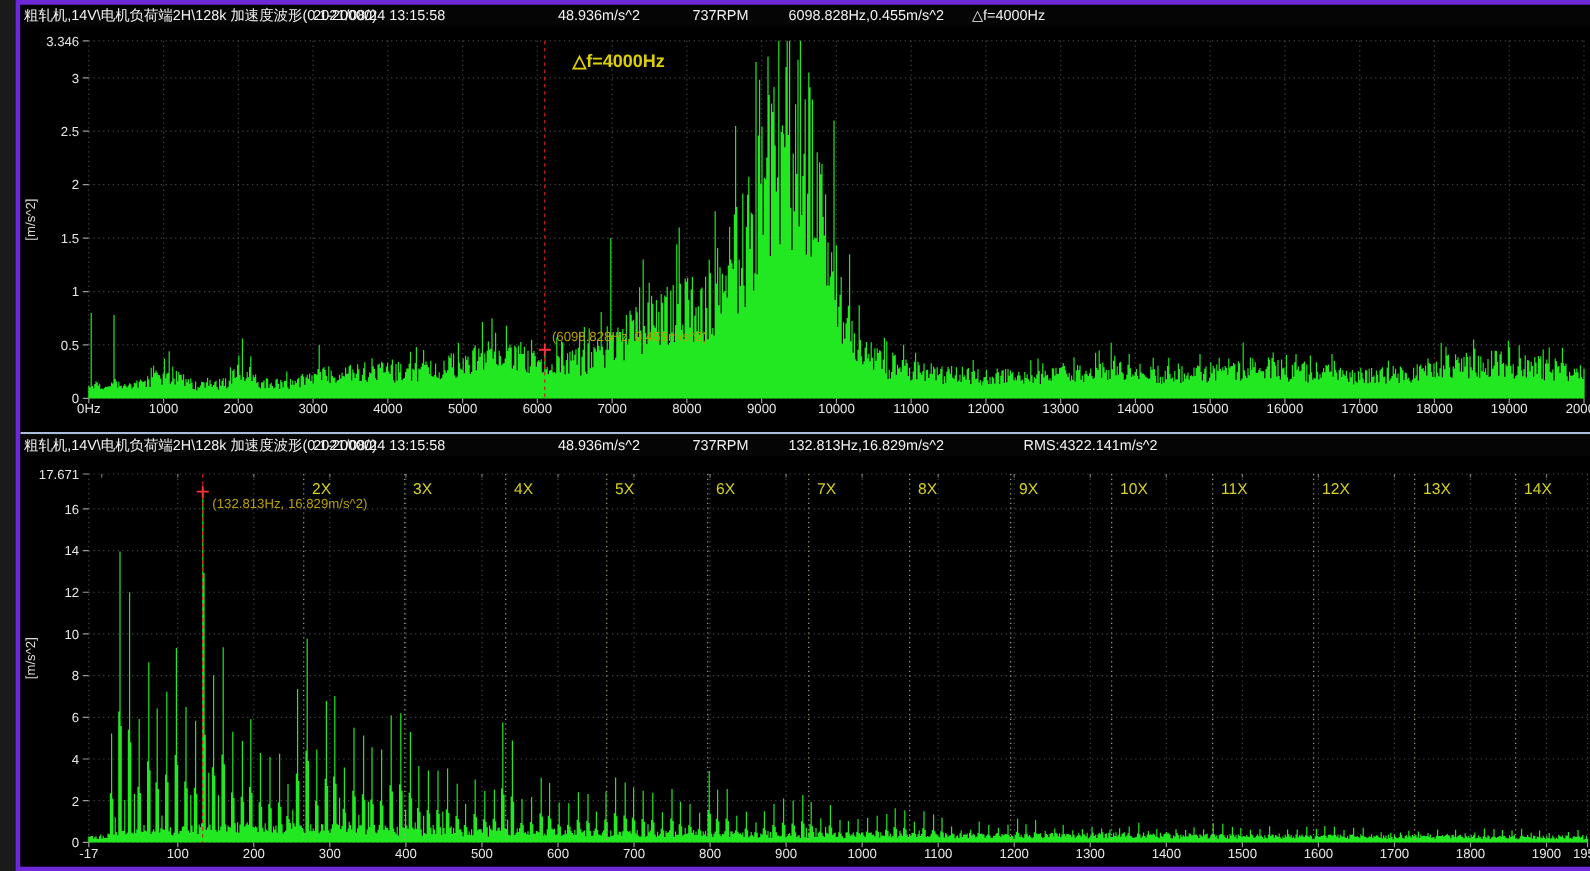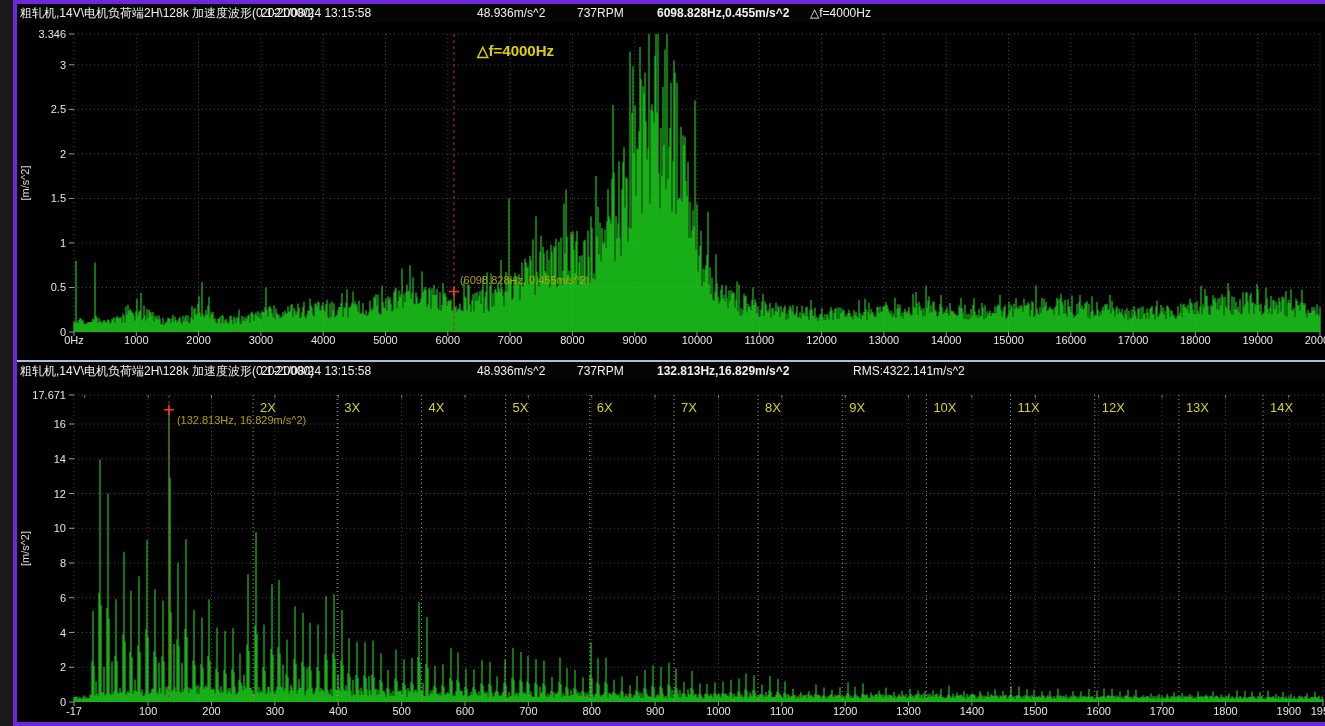--- a/index.html
+++ b/index.html
@@ -11,22 +11,22 @@
   }
   .divider{height:2px;background:#aabdd9;}
   .panel{position:relative;background:#000;}
   .panel-top{height:356px;}
   .panel-bottom{height:364px;}
   .hdr{
     position:relative;height:18px;background:#050505;color:#f2f2f2;
     font-size:12px;line-height:18px;white-space:nowrap;
   }
   .hdr span{position:absolute;top:0;}
-  .seg1{left:3px;}  .seg2{left:244px;} .seg3{left:460px;}
-  .seg4{left:560px;text-align:right;} .seg5{left:640px;font-weight:bold;}
+  .seg1{left:3px;}  .seg2{left:244px;} .seg3{left:448px;}
+  .seg4{left:560px;text-align:right;} .seg5{left:640px;}
   .panel-top .seg6{left:793px;} .panel-bottom .seg6{left:836px;}
   svg{display:block;}
   svg text{font-family:"Liberation Sans", sans-serif;}
   .grid{stroke:#484848;stroke-dasharray:1,3;stroke-width:1;}
   .tick{stroke:#999;stroke-width:1;}
   .minortick{stroke:#777;stroke-width:1;}
   .ticklabel{fill:#e6e6e6;font-size:11px;}
   .ylabel{fill:#dddddd;font-size:11px;}
 </style>
 </head>

